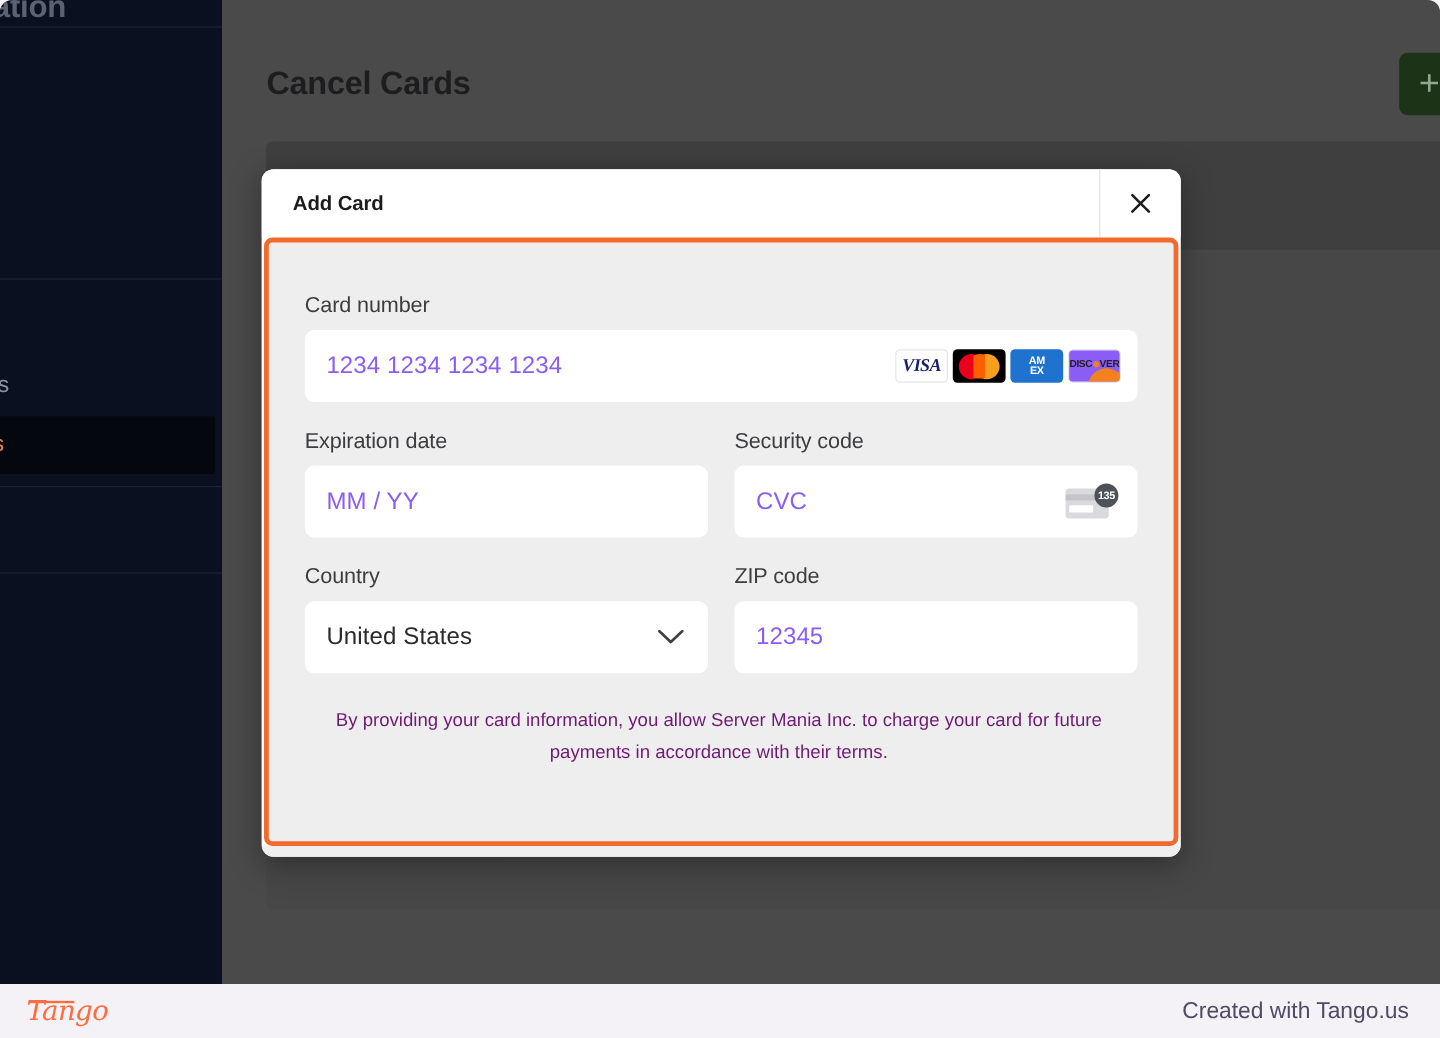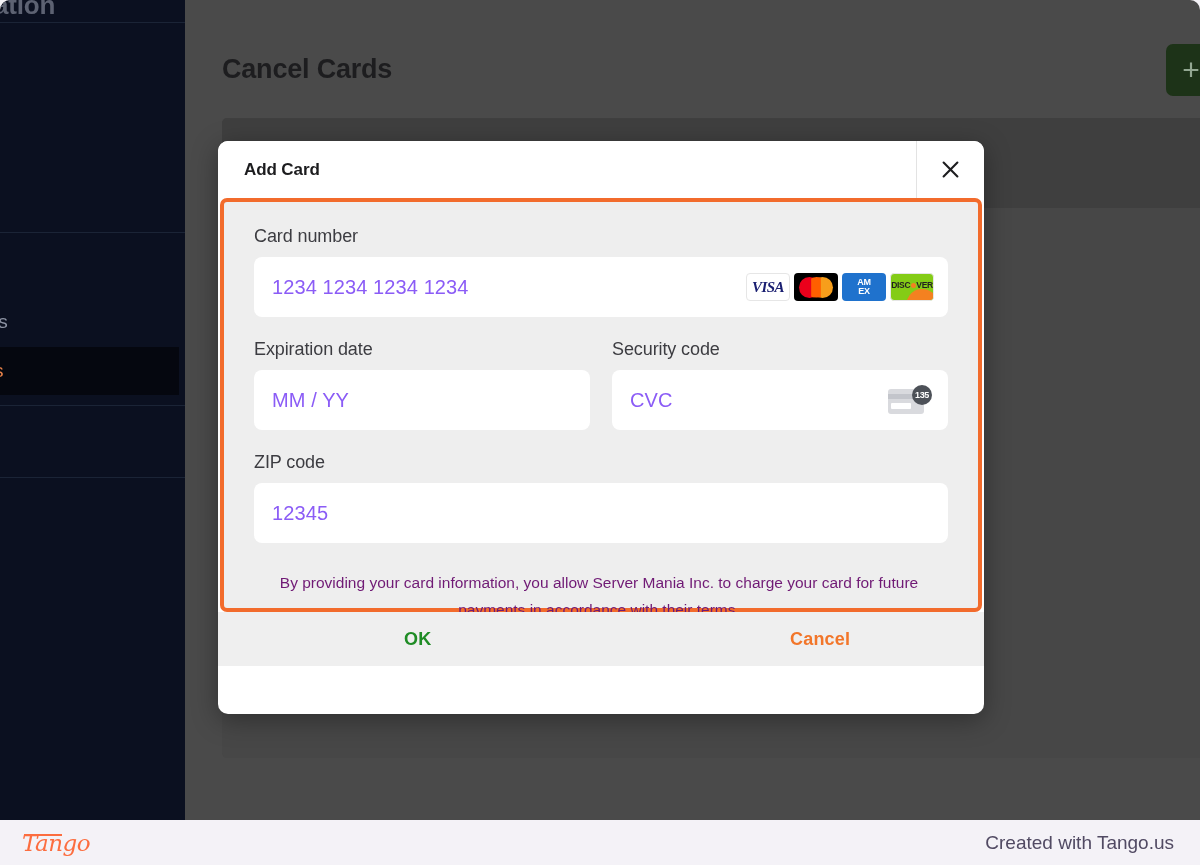--- a/index.html
+++ b/index.html
@@ -172,24 +172,24 @@
     width: 67px;
     height: 57px;
     display: flex;
     align-items: center;
     justify-content: center;
   }
   #close-button svg { display: block; }
 
   #modal-body {
     position: relative;
-    height: 414px;
+    height: 507px;
     background: #eeeeee;
     box-sizing: border-box;
-    padding: 24px 30px 0 30px;
+    padding: 42px 30px 0 30px;
     border: 4px solid #f26b2c;
     border-radius: 7px;
     margin: 0 2px;
   }
 
   .field-label {
     font-size: 18px;
     color: #3c3c41;
     margin-bottom: 10px;
     letter-spacing: -0.1px;
@@ -275,21 +275,21 @@
   .brand.amex { background: #1f72cd; }
   .amex-text {
     color: #ffffff;
     font-weight: 800;
     font-size: 9px;
     line-height: 9px;
     text-align: center;
     letter-spacing: -0.3px;
   }
   .brand.discover {
-    background: #84cc16;
+    background: #8b5cf6;
     border: 1px solid #e6e6e6;
   }
   .disc-text {
     color: #231f20;
     font-weight: 800;
     font-size: 8.5px;
     letter-spacing: -0.3px;
     z-index: 2;
     position: relative;
     top: -2px;
@@ -520,20 +520,29 @@
                   <span id="cvc-line"></span>
                 </span>
               <span id="cvc-badge">135</span>
             </span>
           </div>
         </div>
       </div>
 
       <div class="row-2">
         <div class="col">
+          <div class="field-label">Country</div>
+          <div class="input-box">
+            <span class="input-value">United States</span>
+            <svg class="select-chevron" width="22" height="13" viewBox="0 0 22 13">
+              <path d="M1.5 1.5 L11 10.5 L20.5 1.5" fill="none" stroke="#3f3f45" stroke-width="2.2" stroke-linecap="round" stroke-linejoin="round"></path>
+            </svg>
+          </div>
+        </div>
+        <div class="col">
           <div class="field-label">ZIP code</div>
           <div class="input-box">
             <span class="input-placeholder">12345</span>
           </div>
         </div>
       </div>
 
       <div id="disclaimer">By providing your card information, you allow Server Mania Inc. to charge your card for future payments in accordance with their terms.</div>
     </div>
 

